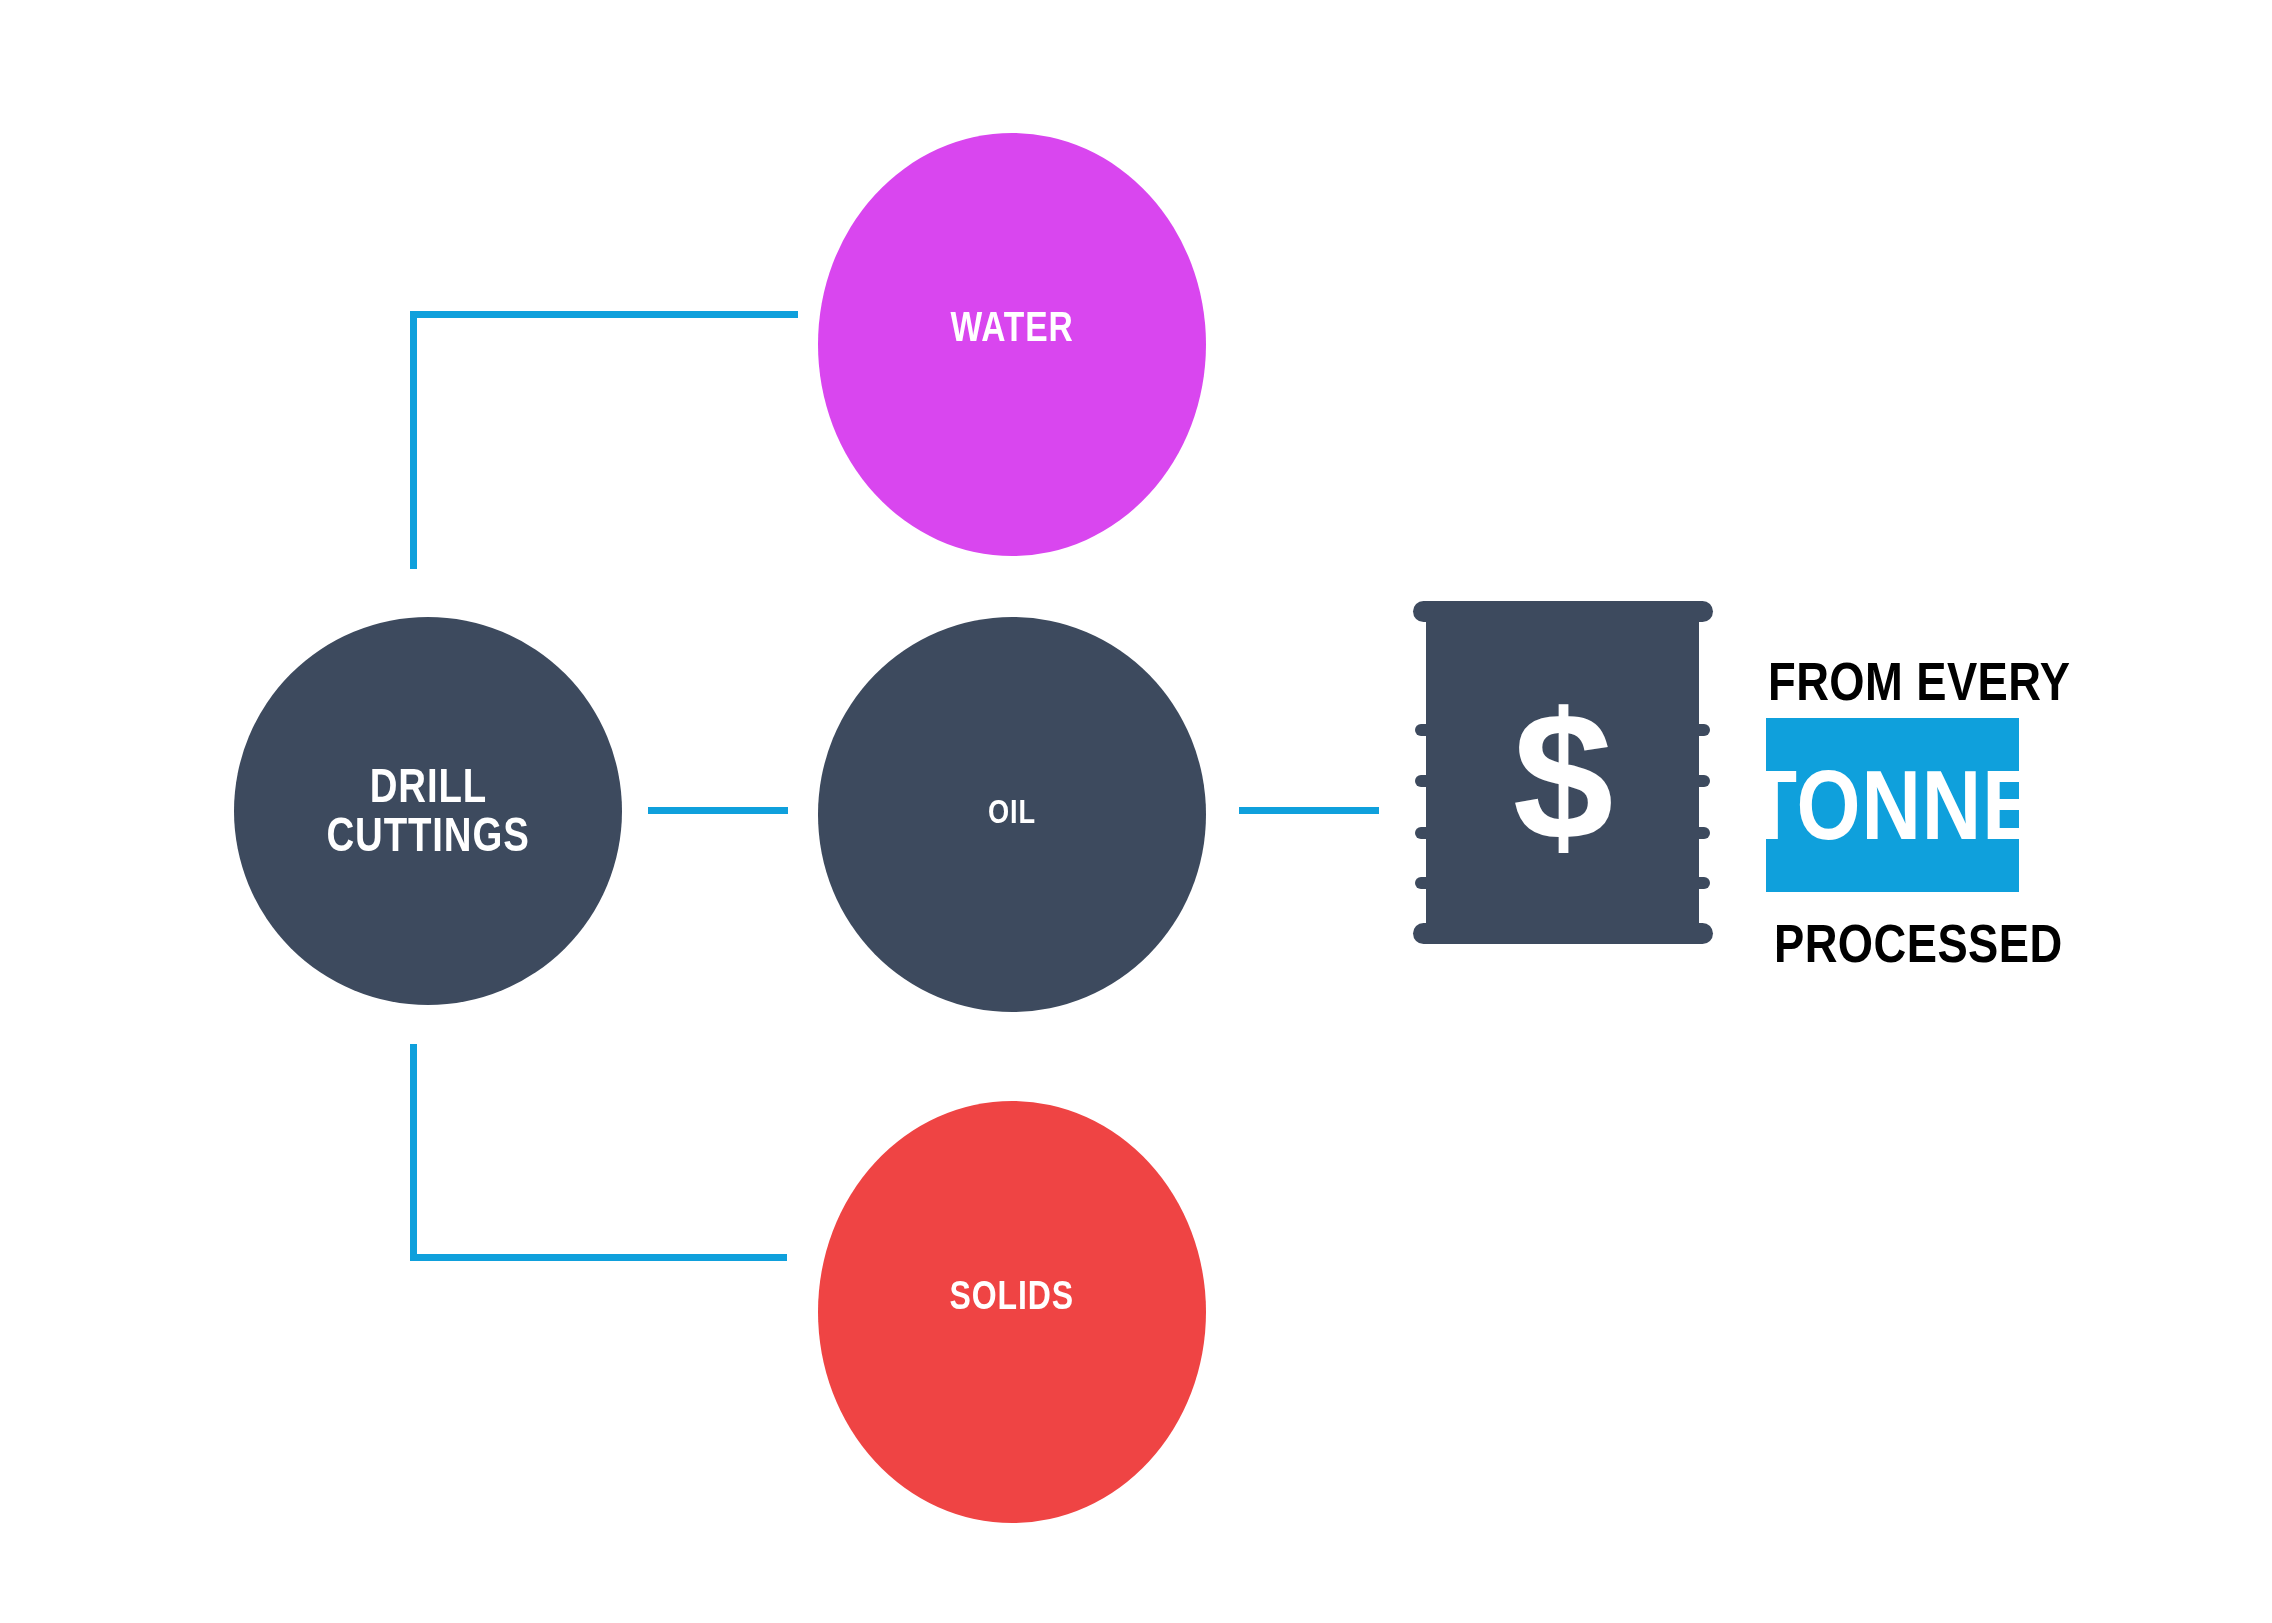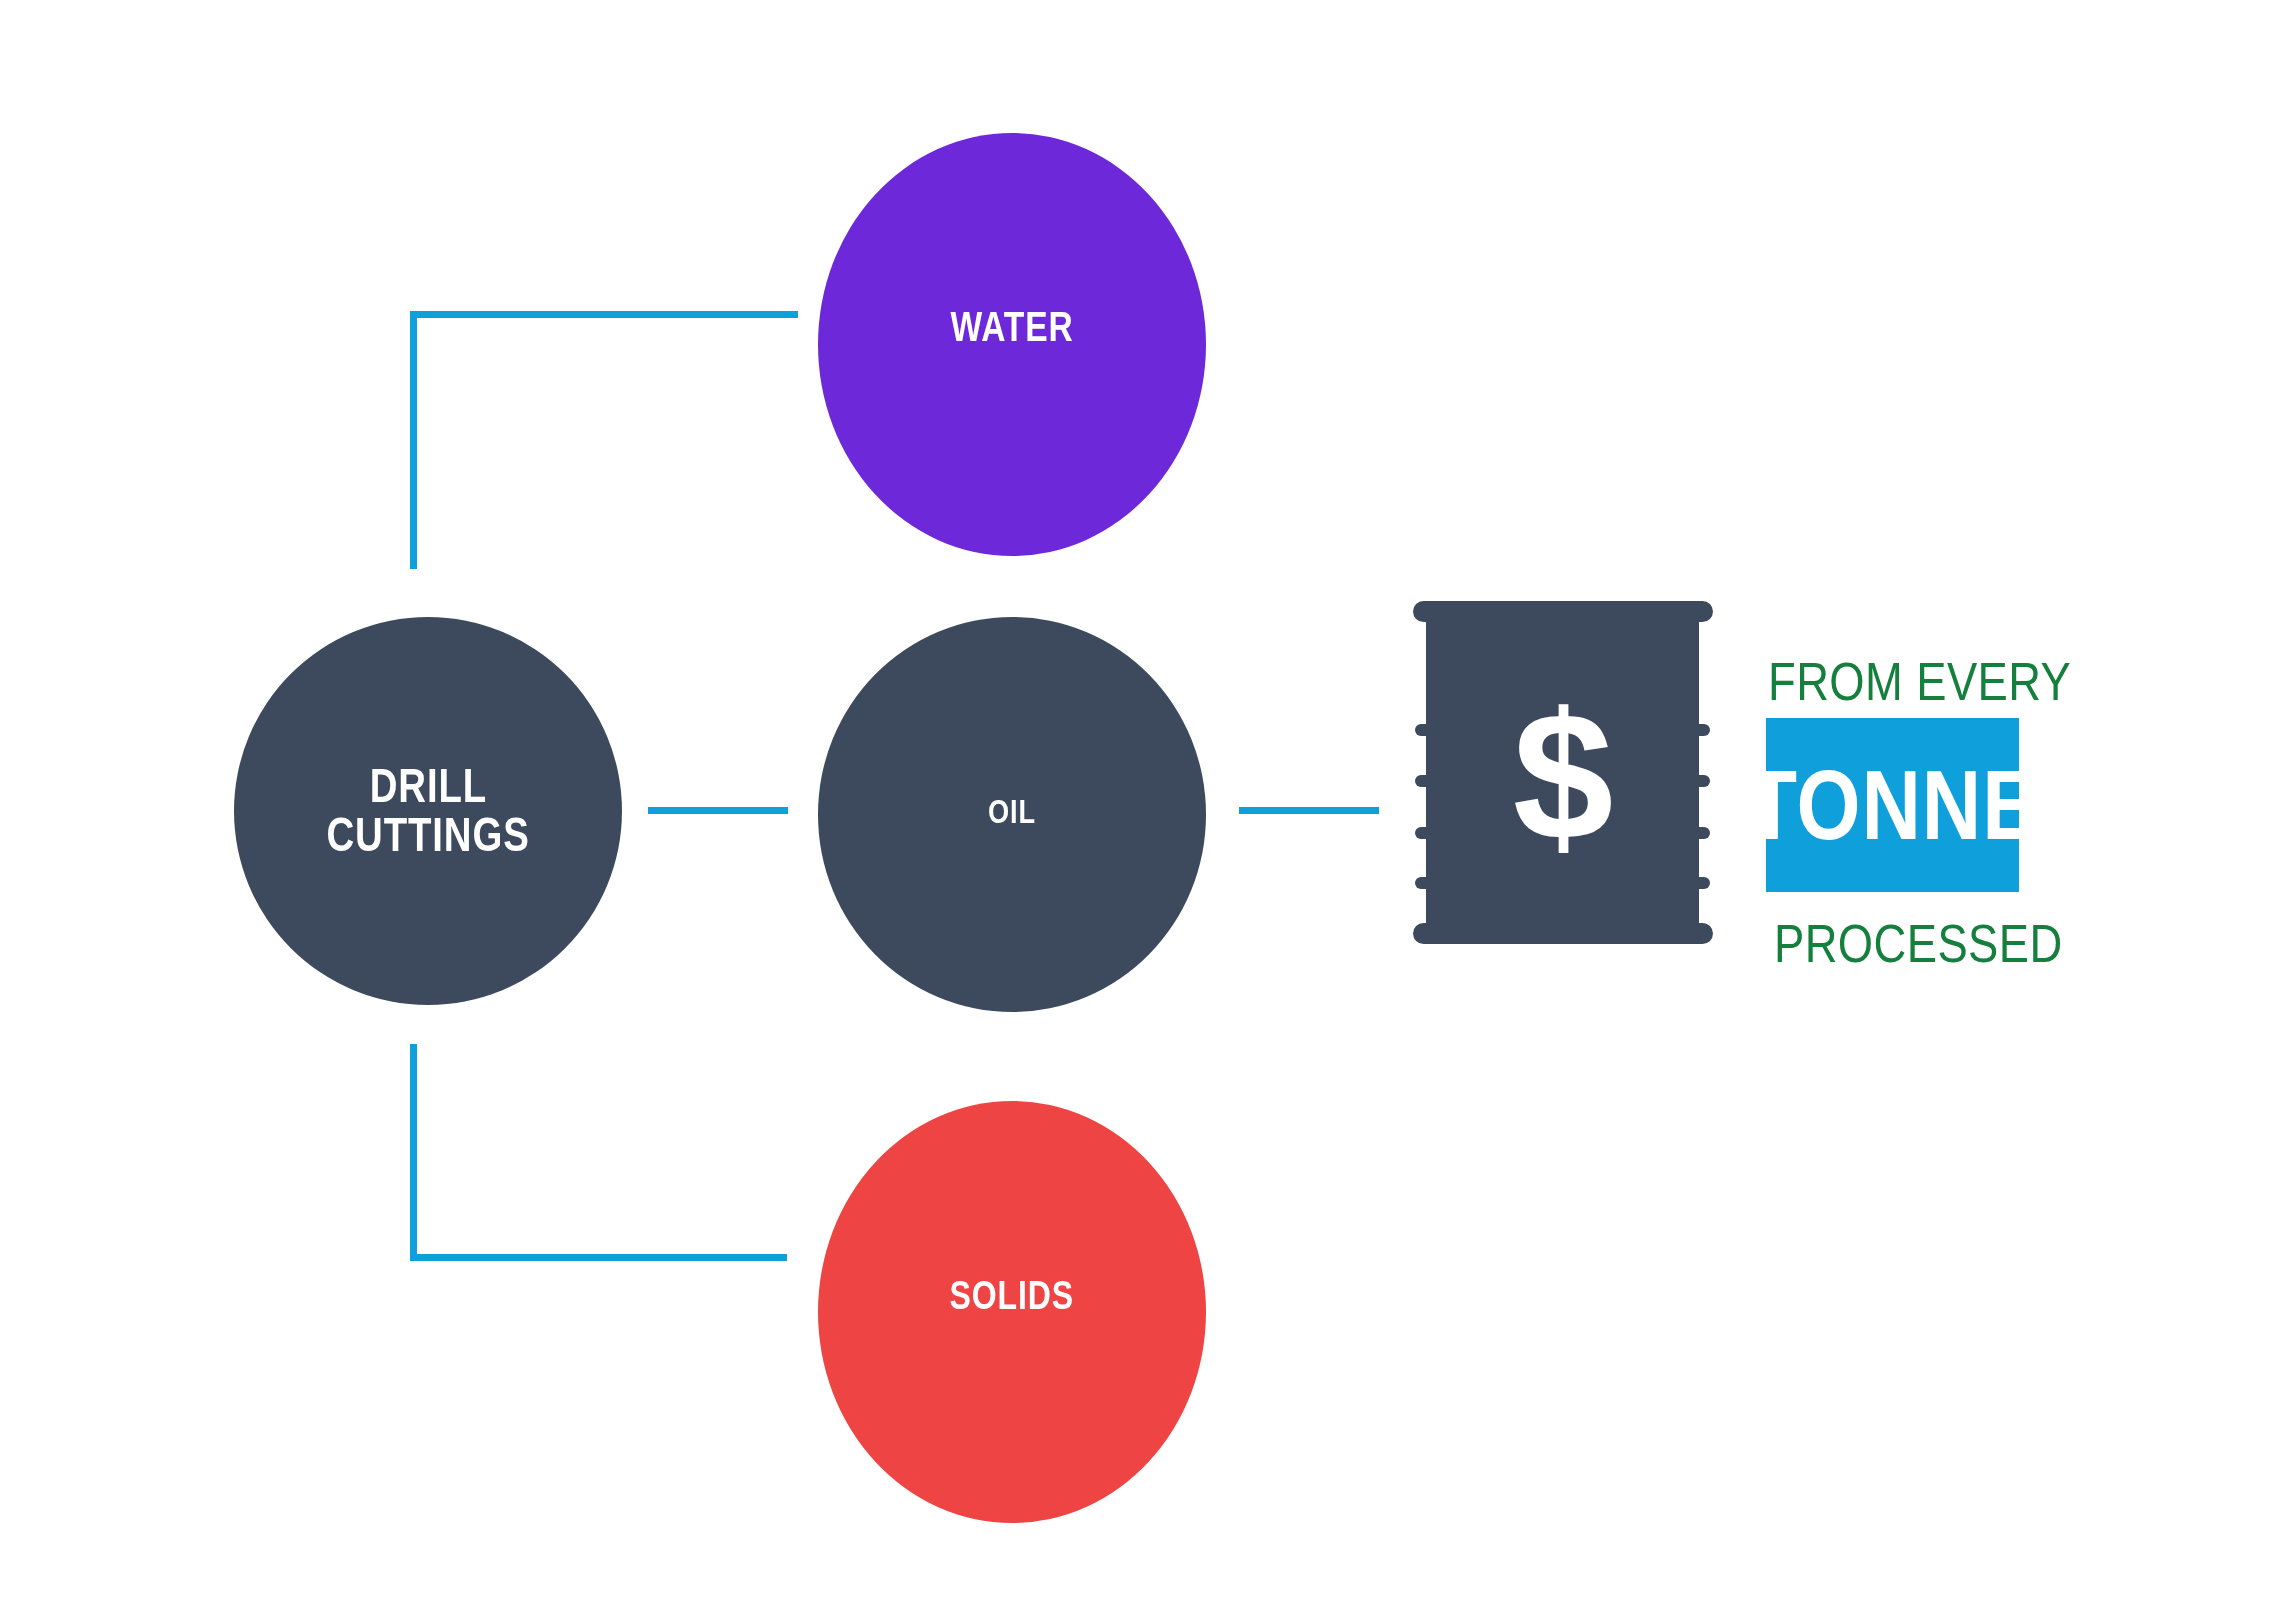--- a/index.html
+++ b/index.html
@@ -28,43 +28,43 @@
     letter-spacing:1.1px;
     line-height:1.02;
     -webkit-font-smoothing:antialiased;
   }
   .node .lbl{
     display:block;
     transform:scaleX(.80);
     white-space:nowrap;
   }
   .node-navy{background:#3d4a5e;}
-  .node-cyan{background:#6d28d9;justify-content:center;}
+  .node-cyan{background:#d946ef;justify-content:center;}
   .node-gray{background:#ef4444;}
 
   
   #barrel{position:absolute;}
   .barrel-body{position:absolute;background:#3d4a5e;}
   .barrel-cap{position:absolute;background:#3d4a5e;border-radius:22px;}
   .barrel-tab{position:absolute;background:#3d4a5e;border-radius:7.7px;}
   .barrel-dollar{
     position:absolute;
     color:#ffffff;
     font-weight:bold;
     font-family:"Liberation Sans", sans-serif;
     line-height:1;
     text-align:center;
     width:100%;
   }
 
   
   #calloutBlock{position:absolute;}
   .co-line{
-    color:#15803d;
-    font-weight:normal;
+    color:#000000;
+    font-weight:bold;
     letter-spacing:0.5px;
     line-height:1;
     white-space:nowrap;
     transform-origin:left center;
   }
   .co-squish{display:inline-block;transform:scaleX(.84);transform-origin:left center;}
   #coBox{
     background:#0fa0dc;
     box-sizing:border-box;
     display:flex;

